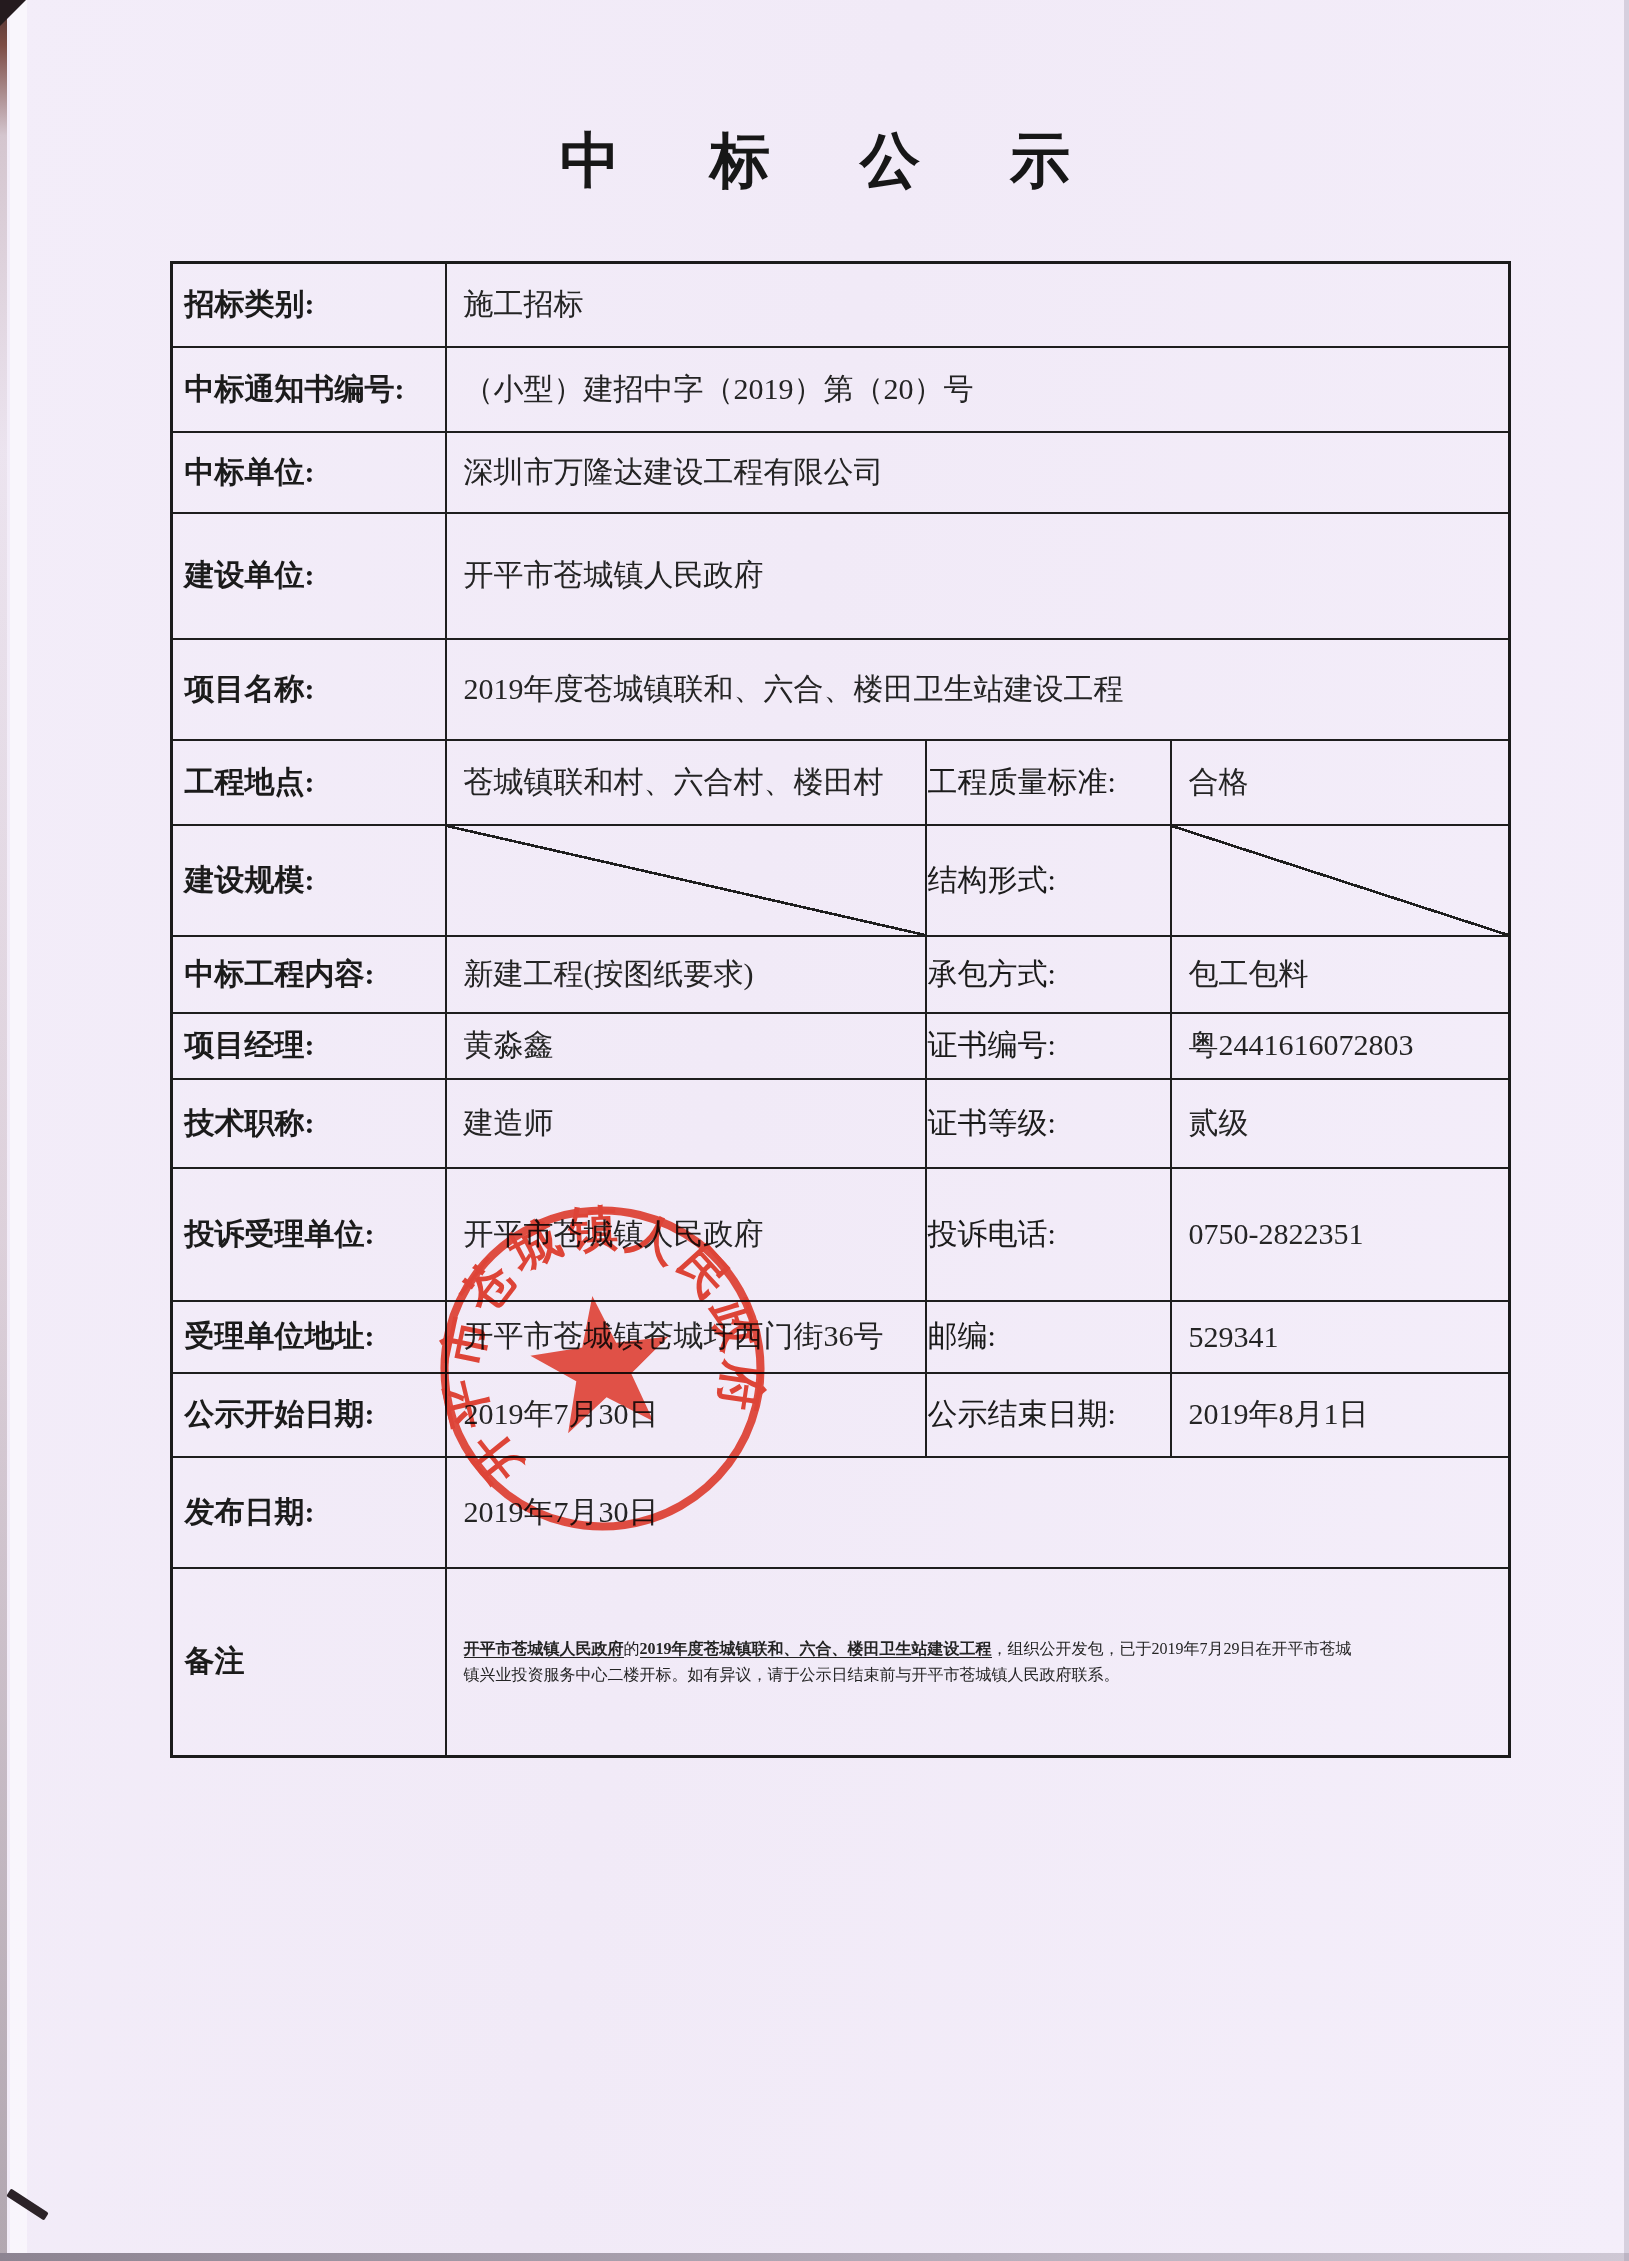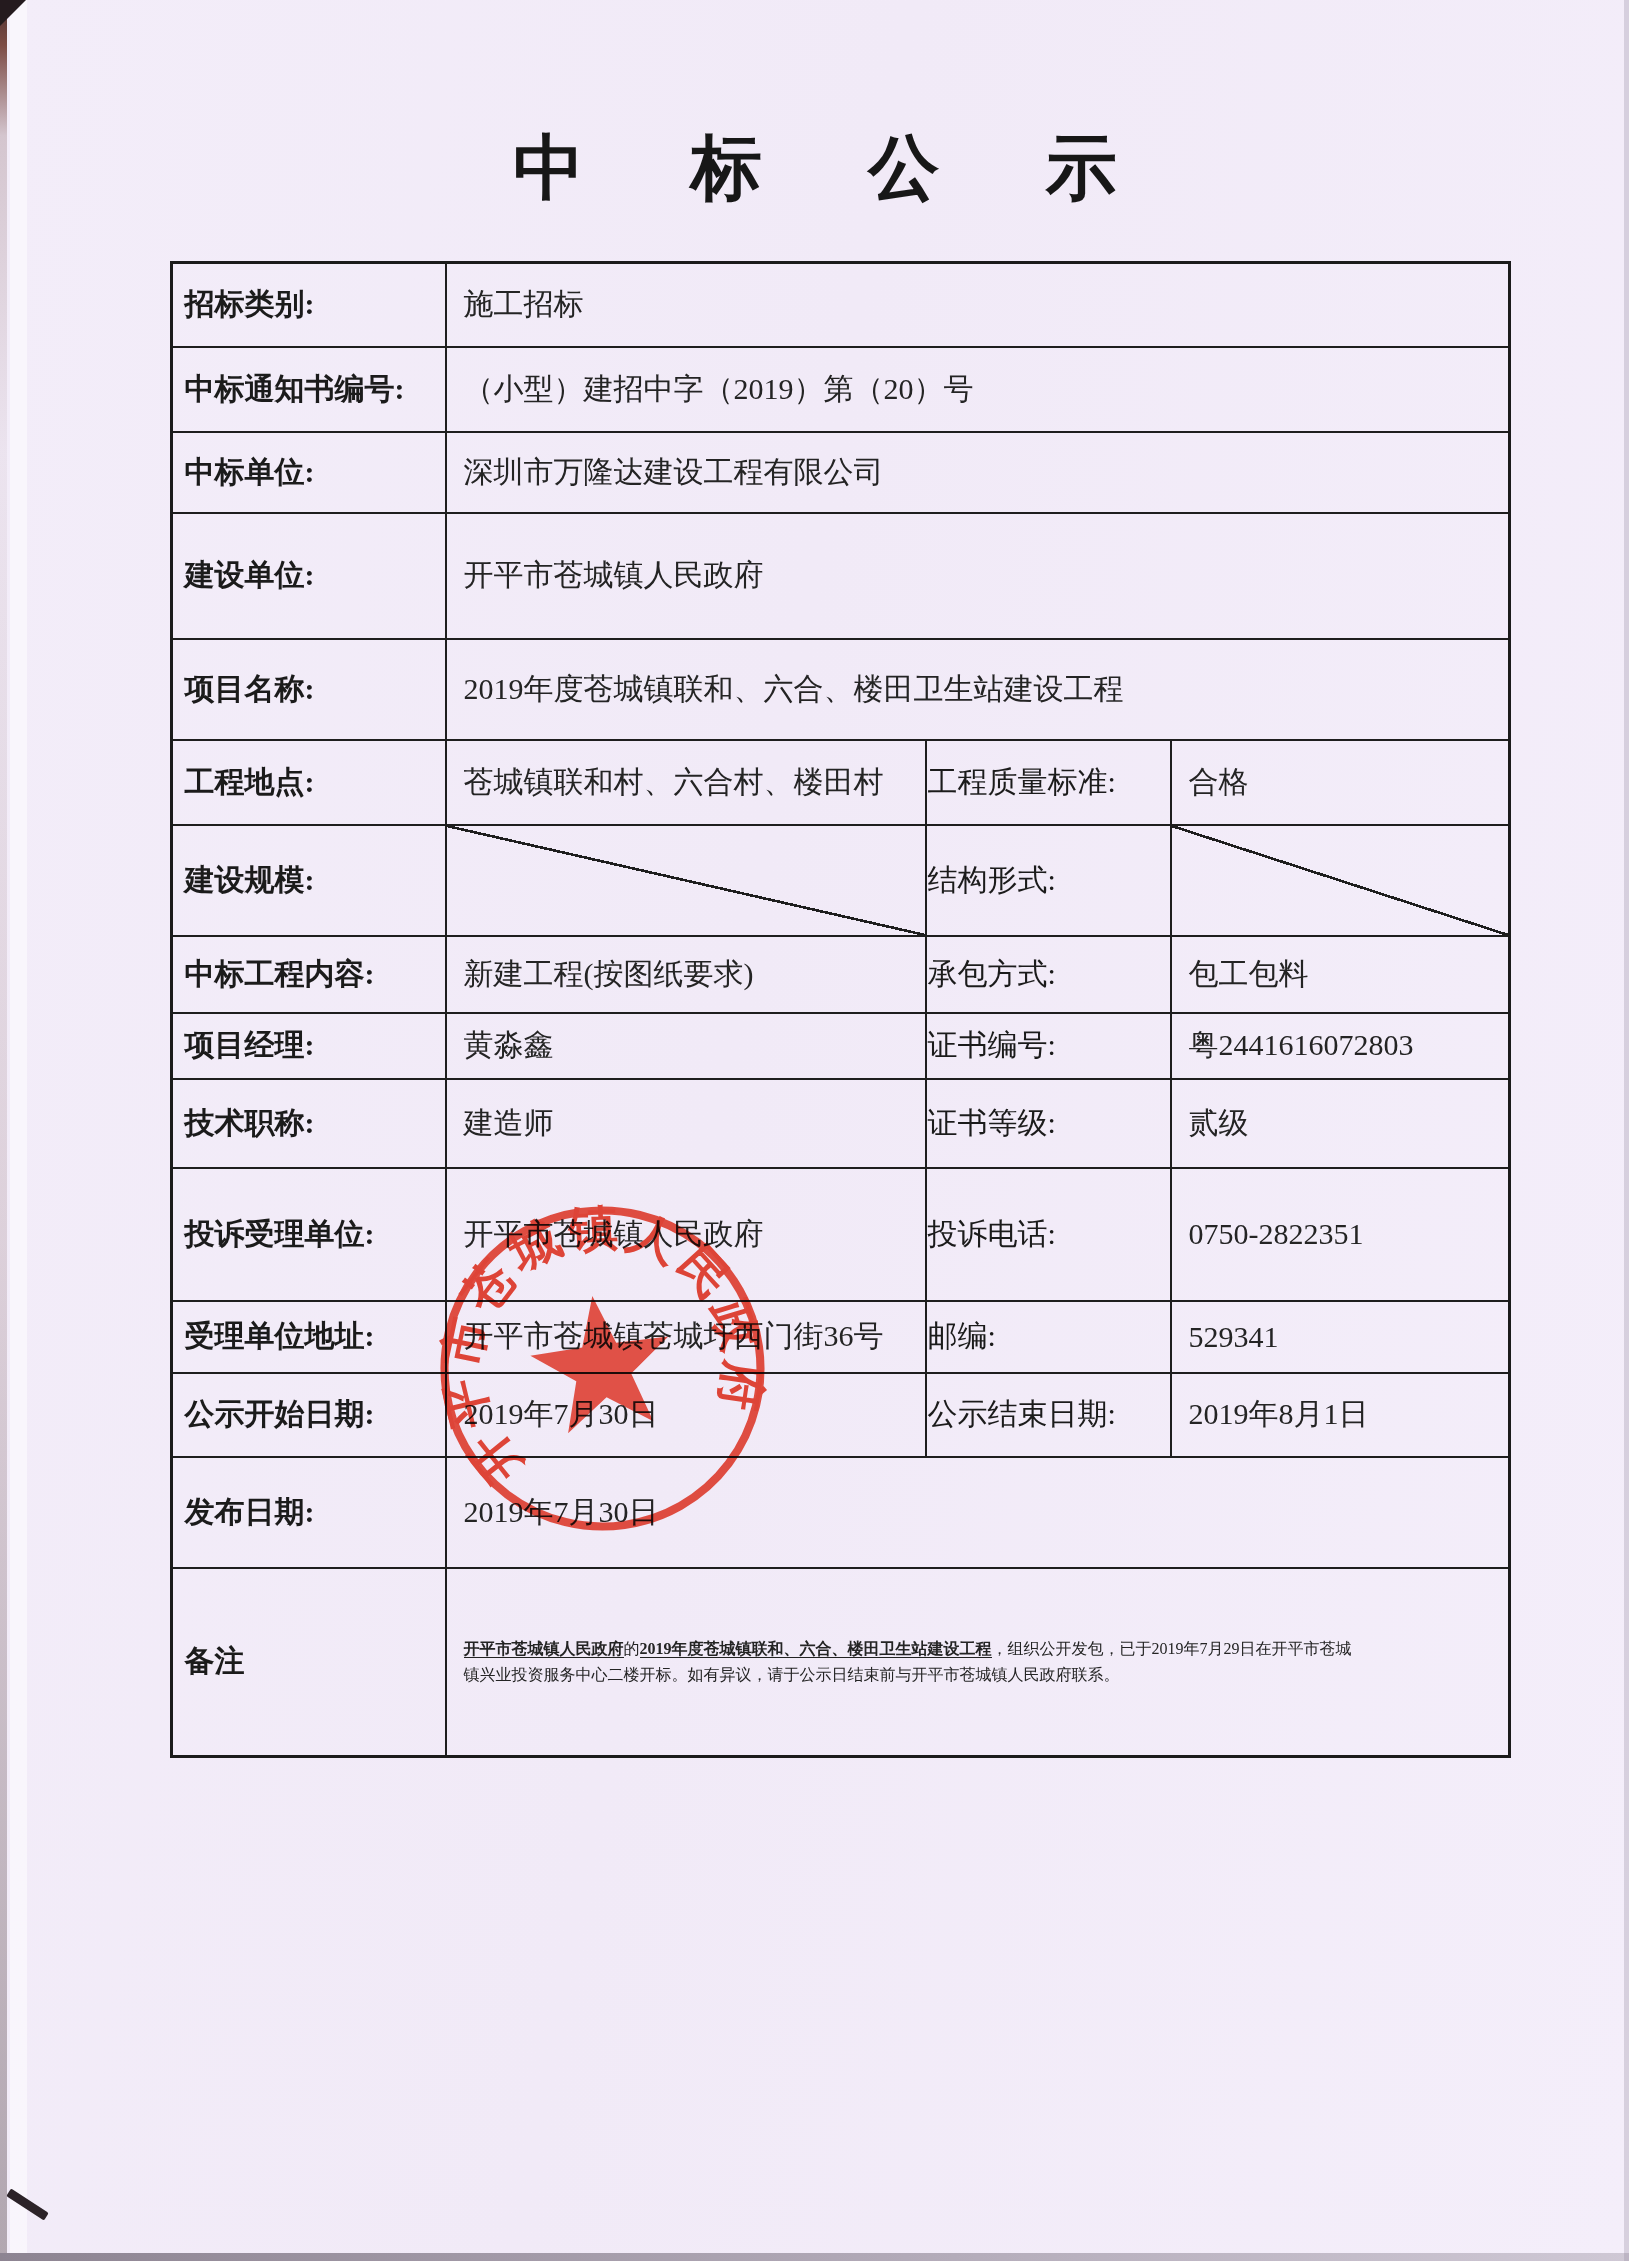--- a/index.html
+++ b/index.html
@@ -11,21 +11,21 @@
   
   .edge-white{position:absolute;left:10.3px;top:0;width:17px;height:100%;background:rgba(255,255,255,.5);}
   .edge-darkbar{position:absolute;left:0;top:0;width:7px;height:100%;
     background:linear-gradient(#4a2e30 0%,#7c4a45 2%,rgba(120,80,80,.25) 6%,rgba(120,80,80,.06) 20%,rgba(120,80,80,.18) 55%,rgba(60,40,45,.35) 98%);}
   .corner-tl{position:absolute;left:0;top:0;width:0;height:0;border-left:26px solid #241a1e;border-bottom:26px solid transparent;}
   .mark-bl{position:absolute;left:5.2px;top:2200px;width:45px;height:9px;background:#2c2328;transform:rotate(33deg);border-radius:1.9px;}
   .edge-bottom{position:absolute;left:0;top:2253px;width:100%;height:8.4px;background:linear-gradient(90deg,#8d8492,#b5adbb 60%,#cfc8d5);}
   .edge-right{position:absolute;right:0;top:0;width:6.4px;height:100%;background:rgba(150,140,158,.30);}
 
   .title{position:absolute;top:121px;left:0;width:100%;text-align:center;
-    font-size:71px;font-weight:700;letter-spacing:1.5em;color:#171717;}
+    font-size:60px;font-weight:700;letter-spacing:1.5em;color:#171717;}
   .title span{margin-right:-1.5em;}
 
   table.main{position:absolute;left:170px;top:261px;width:1339px;
     border-collapse:collapse;table-layout:fixed;border:3.2px solid #1b1b1b;}
   table.main td{border:2.6px solid #1e1e1e;vertical-align:middle;font-size:30px;overflow:hidden;}
   td.lab{font-weight:700;padding-left:11.6px;color:#1b1b1b;}
   td.lab3{font-weight:400;color:#1b1b1b;}
   td.val{padding-left:17px;color:#242424;}
   td.diag{background:linear-gradient(to top right,
       transparent calc(50% - 1.3px),#1e1e1e calc(50% - 1.3px),

